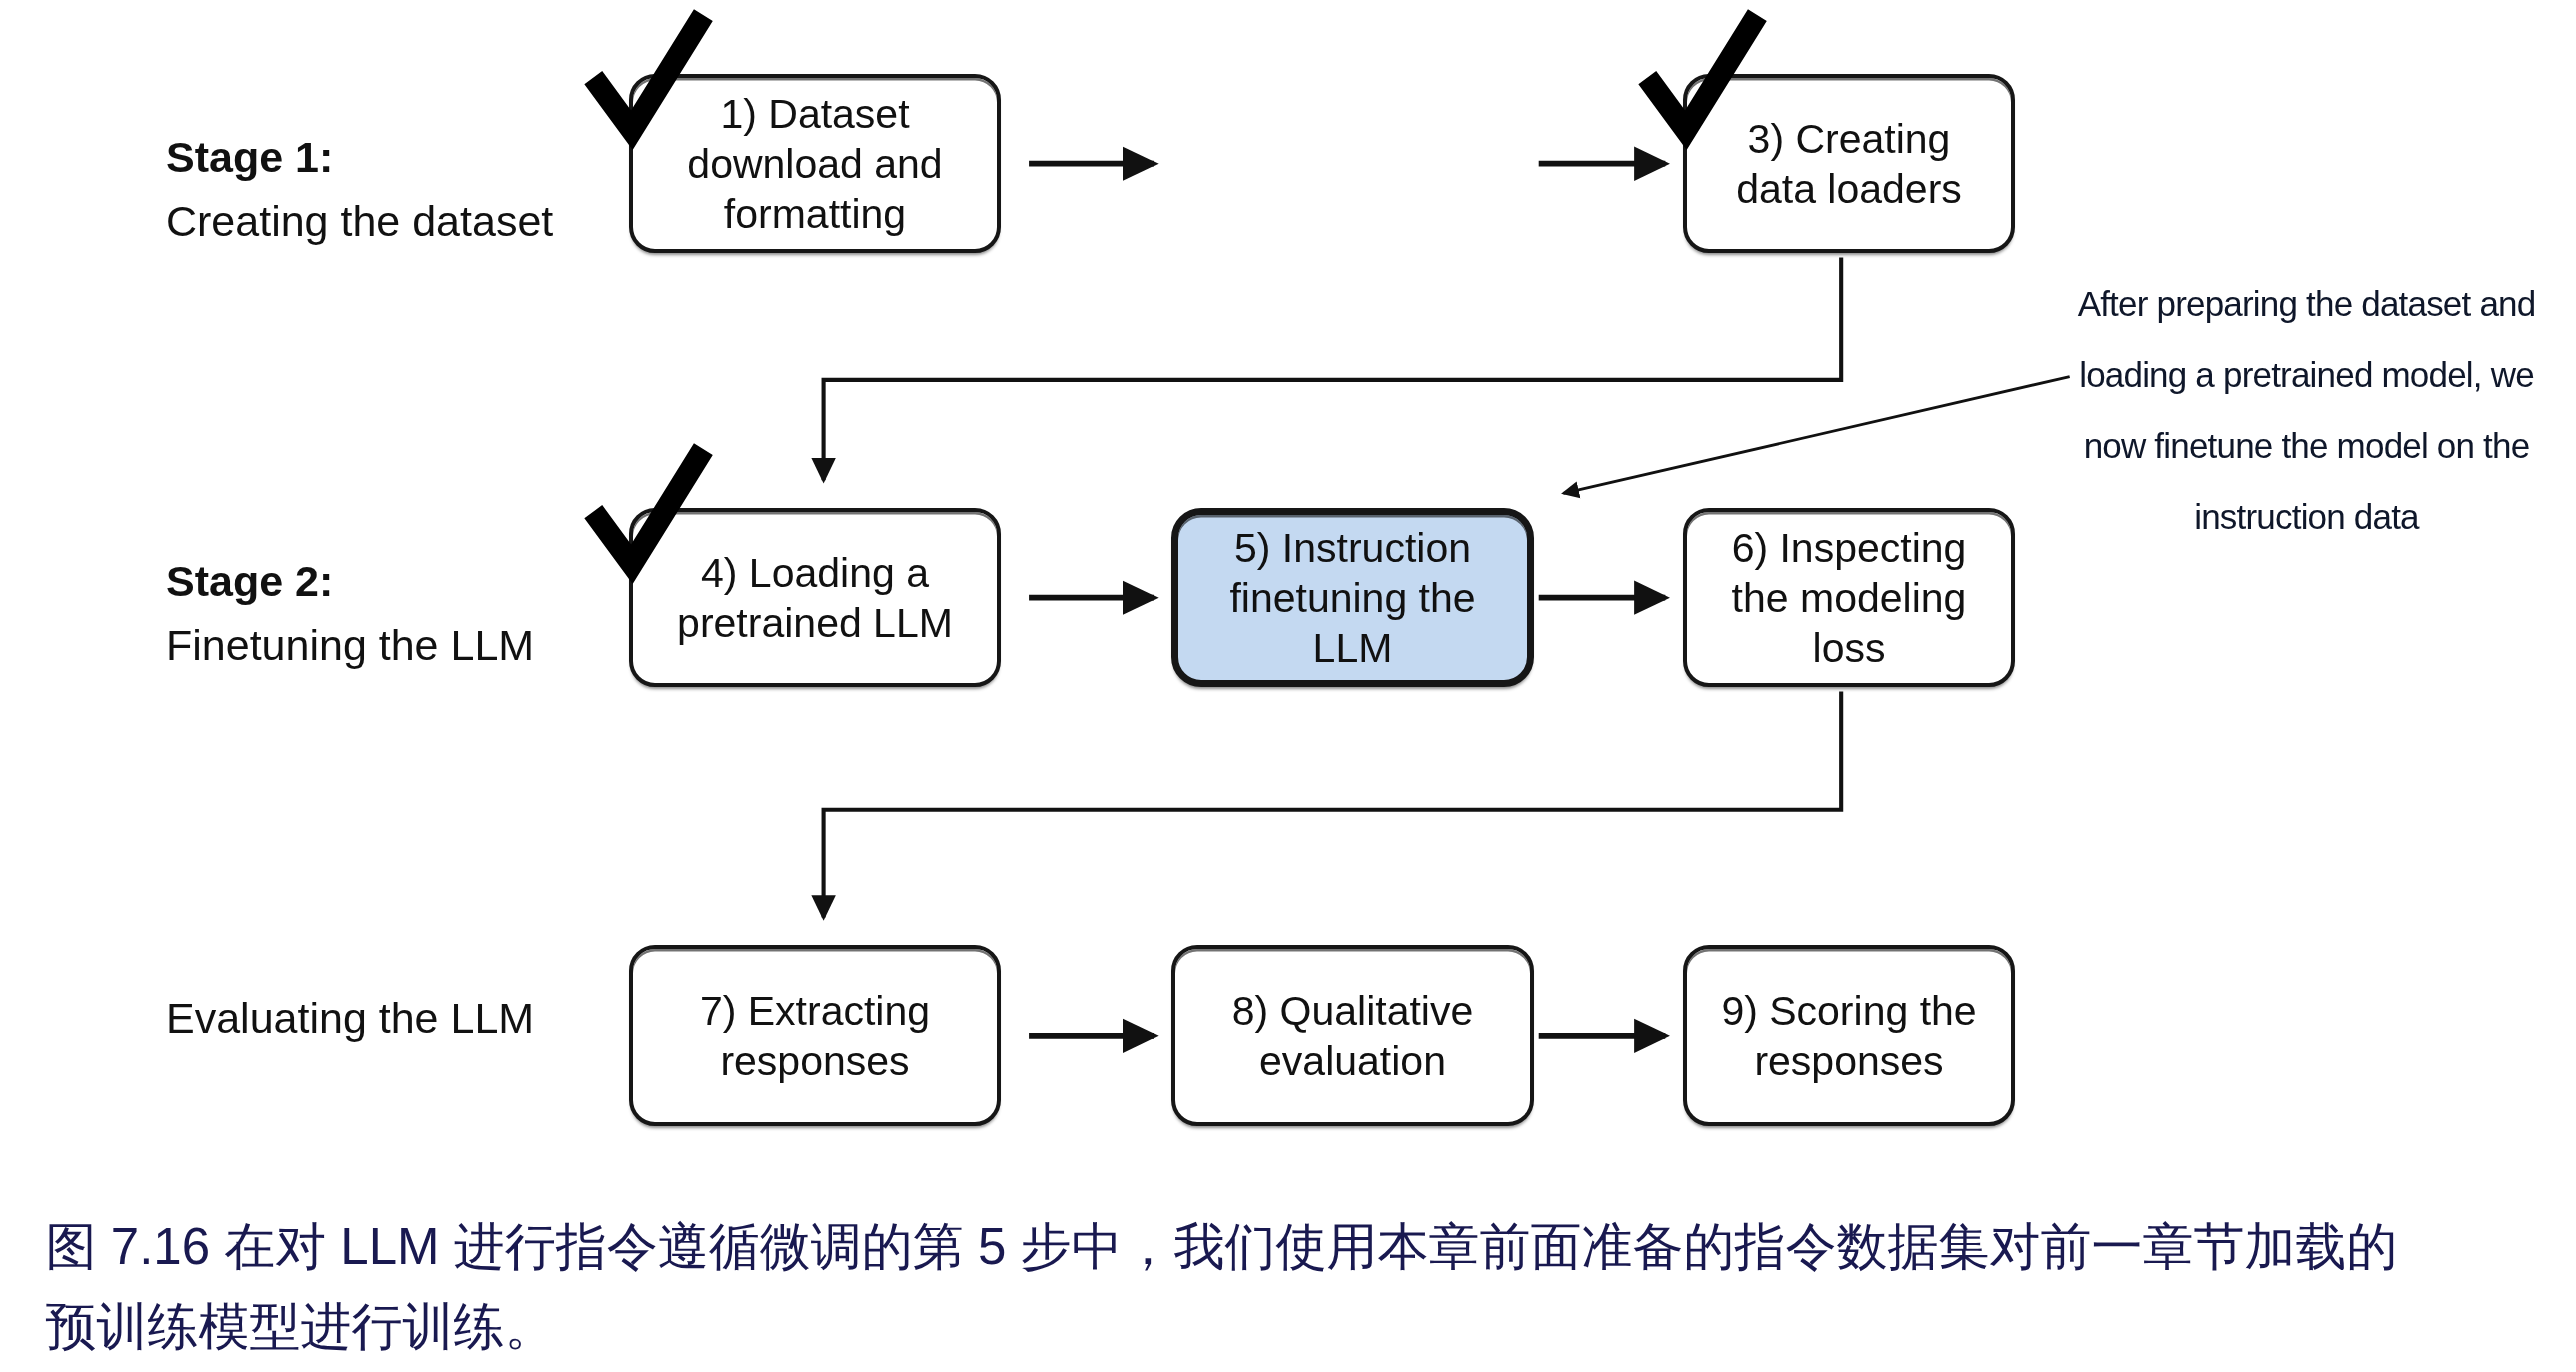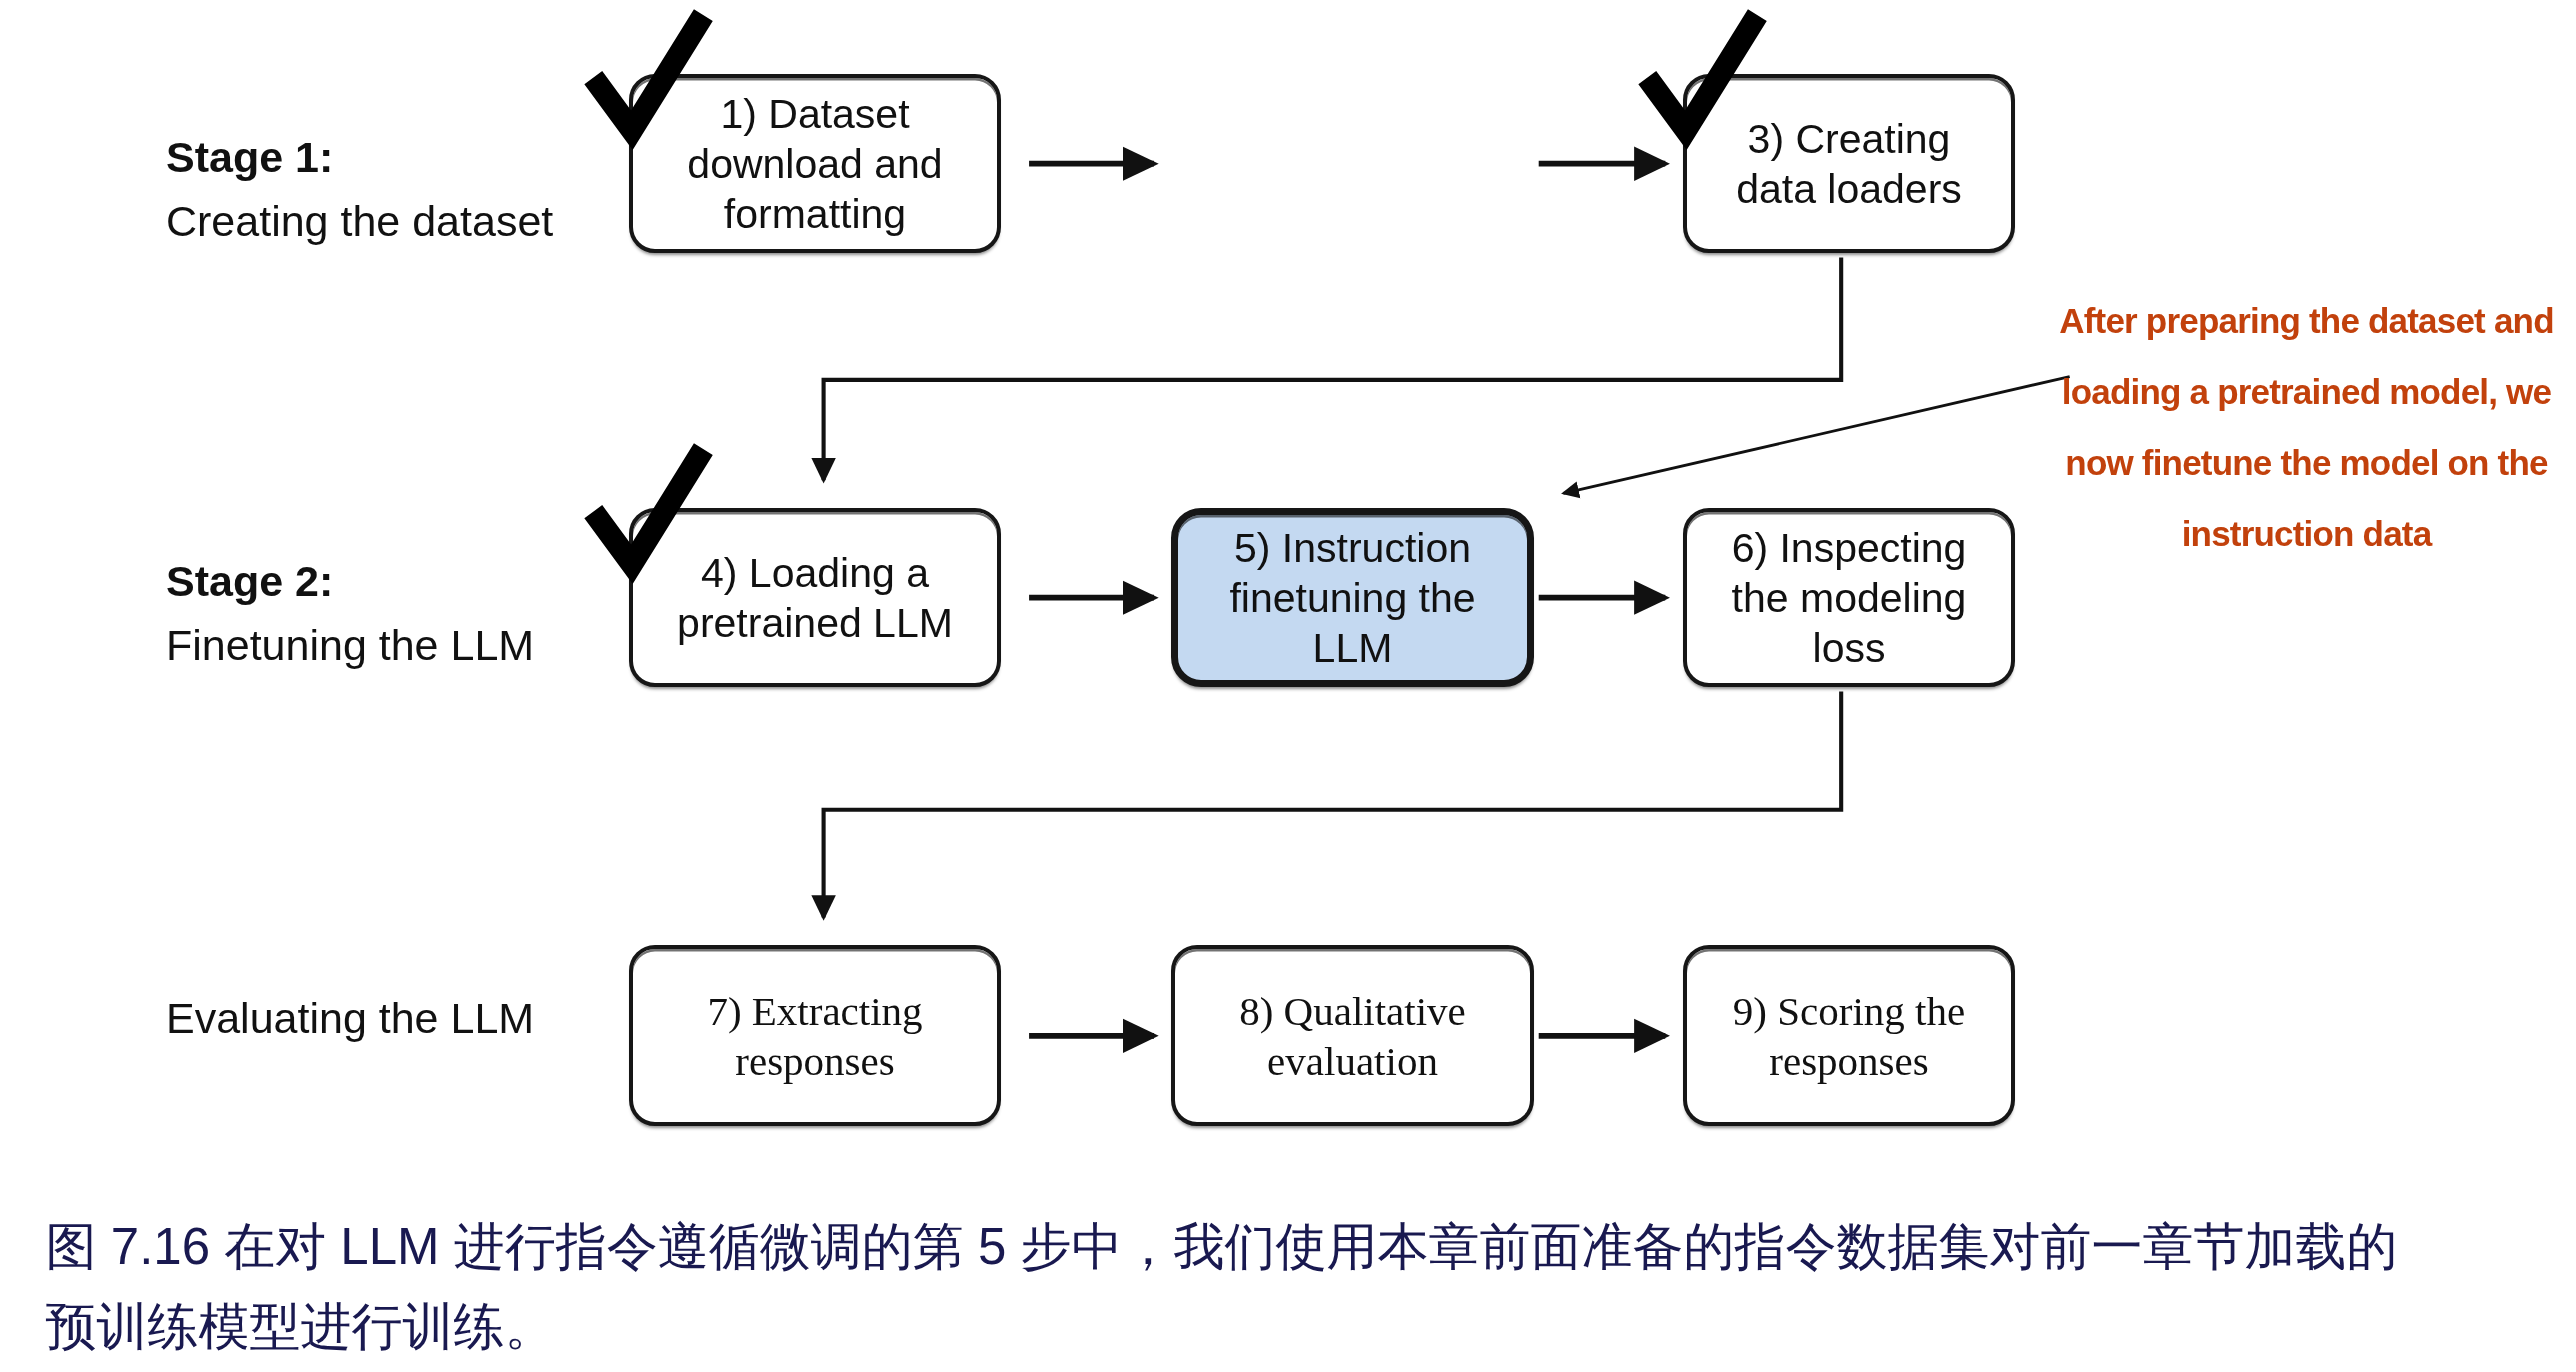--- a/index.html
+++ b/index.html
@@ -17,27 +17,27 @@
     font-size:41px;line-height:50px;text-align:center;
     box-shadow:0 4.1px 3.3px -2.5px rgba(0,0,0,.45), inset 0 2.5px 0 rgba(0,0,0,.55);
   }
   .flow-box span{display:block;}
   .flow-box.highlight{background:var(--highlight,#c4d9f1);border-width:7.4px;border-radius:30px;}
   .col1{left:629px;width:372px;}
   .col2{left:1171px;width:363px;}
   .col3{left:1683px;width:332px;}
   .row1{top:74px;height:179px;}
   .row2{top:508px;height:179px;}
-  .row3{top:945px;height:181px;font-family:Liberation Serif, serif;}
+  .row3{top:945px;height:181px;}
   .check{position:absolute;left:-48px;top:-71px;width:125px;height:138px;z-index:3;}
   .check svg{display:block;width:100%;height:100%;overflow:visible;}
   .annotation{
-    position:absolute;left:2037px;top:285px;width:539px;z-index:2;
-    font-weight:bold;font-size:35px;line-height:71px;letter-spacing:-0.8px;
-    text-align:center;color:#c2410c;
+    position:absolute;left:2037px;top:268px;width:539px;z-index:2;
+    font-weight:normal;font-size:35px;line-height:71px;letter-spacing:-0.8px;
+    text-align:center;color:#0f172a;
   }
   .caption{
     position:absolute;left:6.6px;top:1207px;width:2569px;z-index:2;
     font-size:51px;line-height:80px;color:var(--caption-color,#191950);
     white-space:nowrap;
     margin-left:39px;
   }
 </style>
 </head>
 <body>

